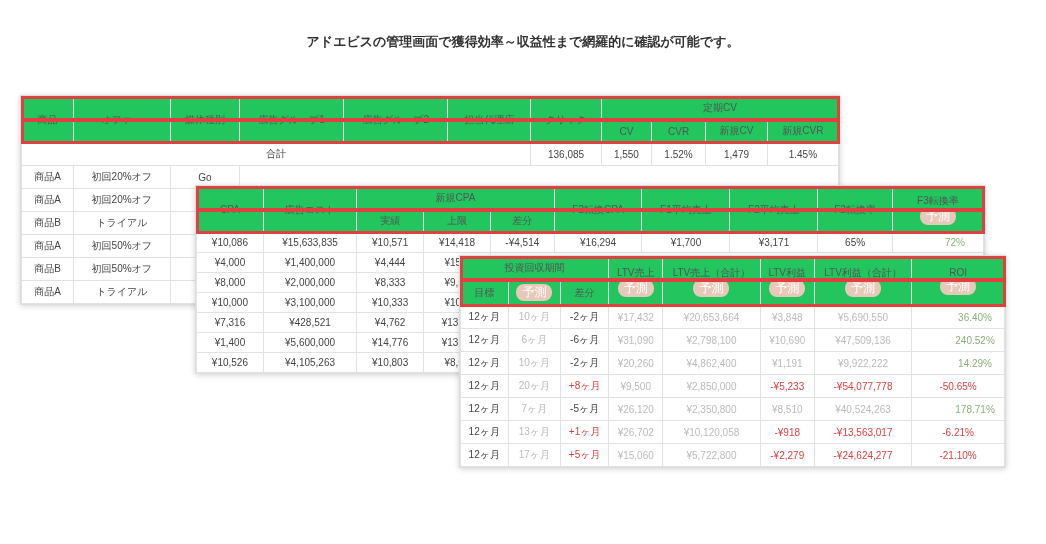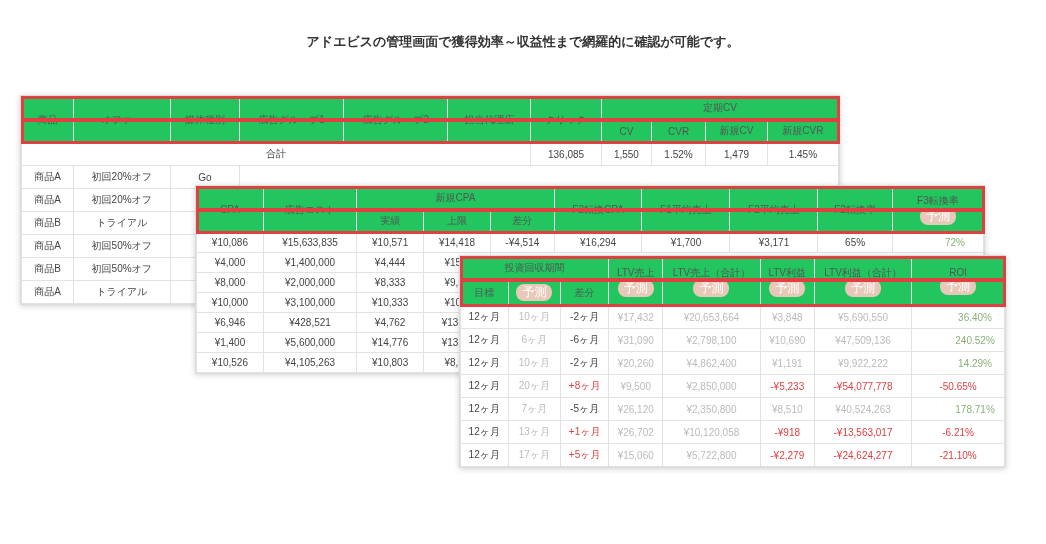--- a/index.html
+++ b/index.html
@@ -179,21 +179,21 @@
           <td colspan="6"></td>
         </tr>
         <tr>
           <td>¥10,000</td>
           <td>¥3,100,000</td>
           <td>¥10,333</td>
           <td>¥10,5</td>
           <td colspan="6"></td>
         </tr>
         <tr>
-          <td>¥6,946</td>
+          <td>¥7,316</td>
           <td>¥428,521</td>
           <td>¥4,762</td>
           <td>¥13,27</td>
           <td colspan="6"></td>
         </tr>
         <tr>
           <td>¥1,400</td>
           <td>¥5,600,000</td>
           <td>¥14,776</td>
           <td>¥13,85</td>

